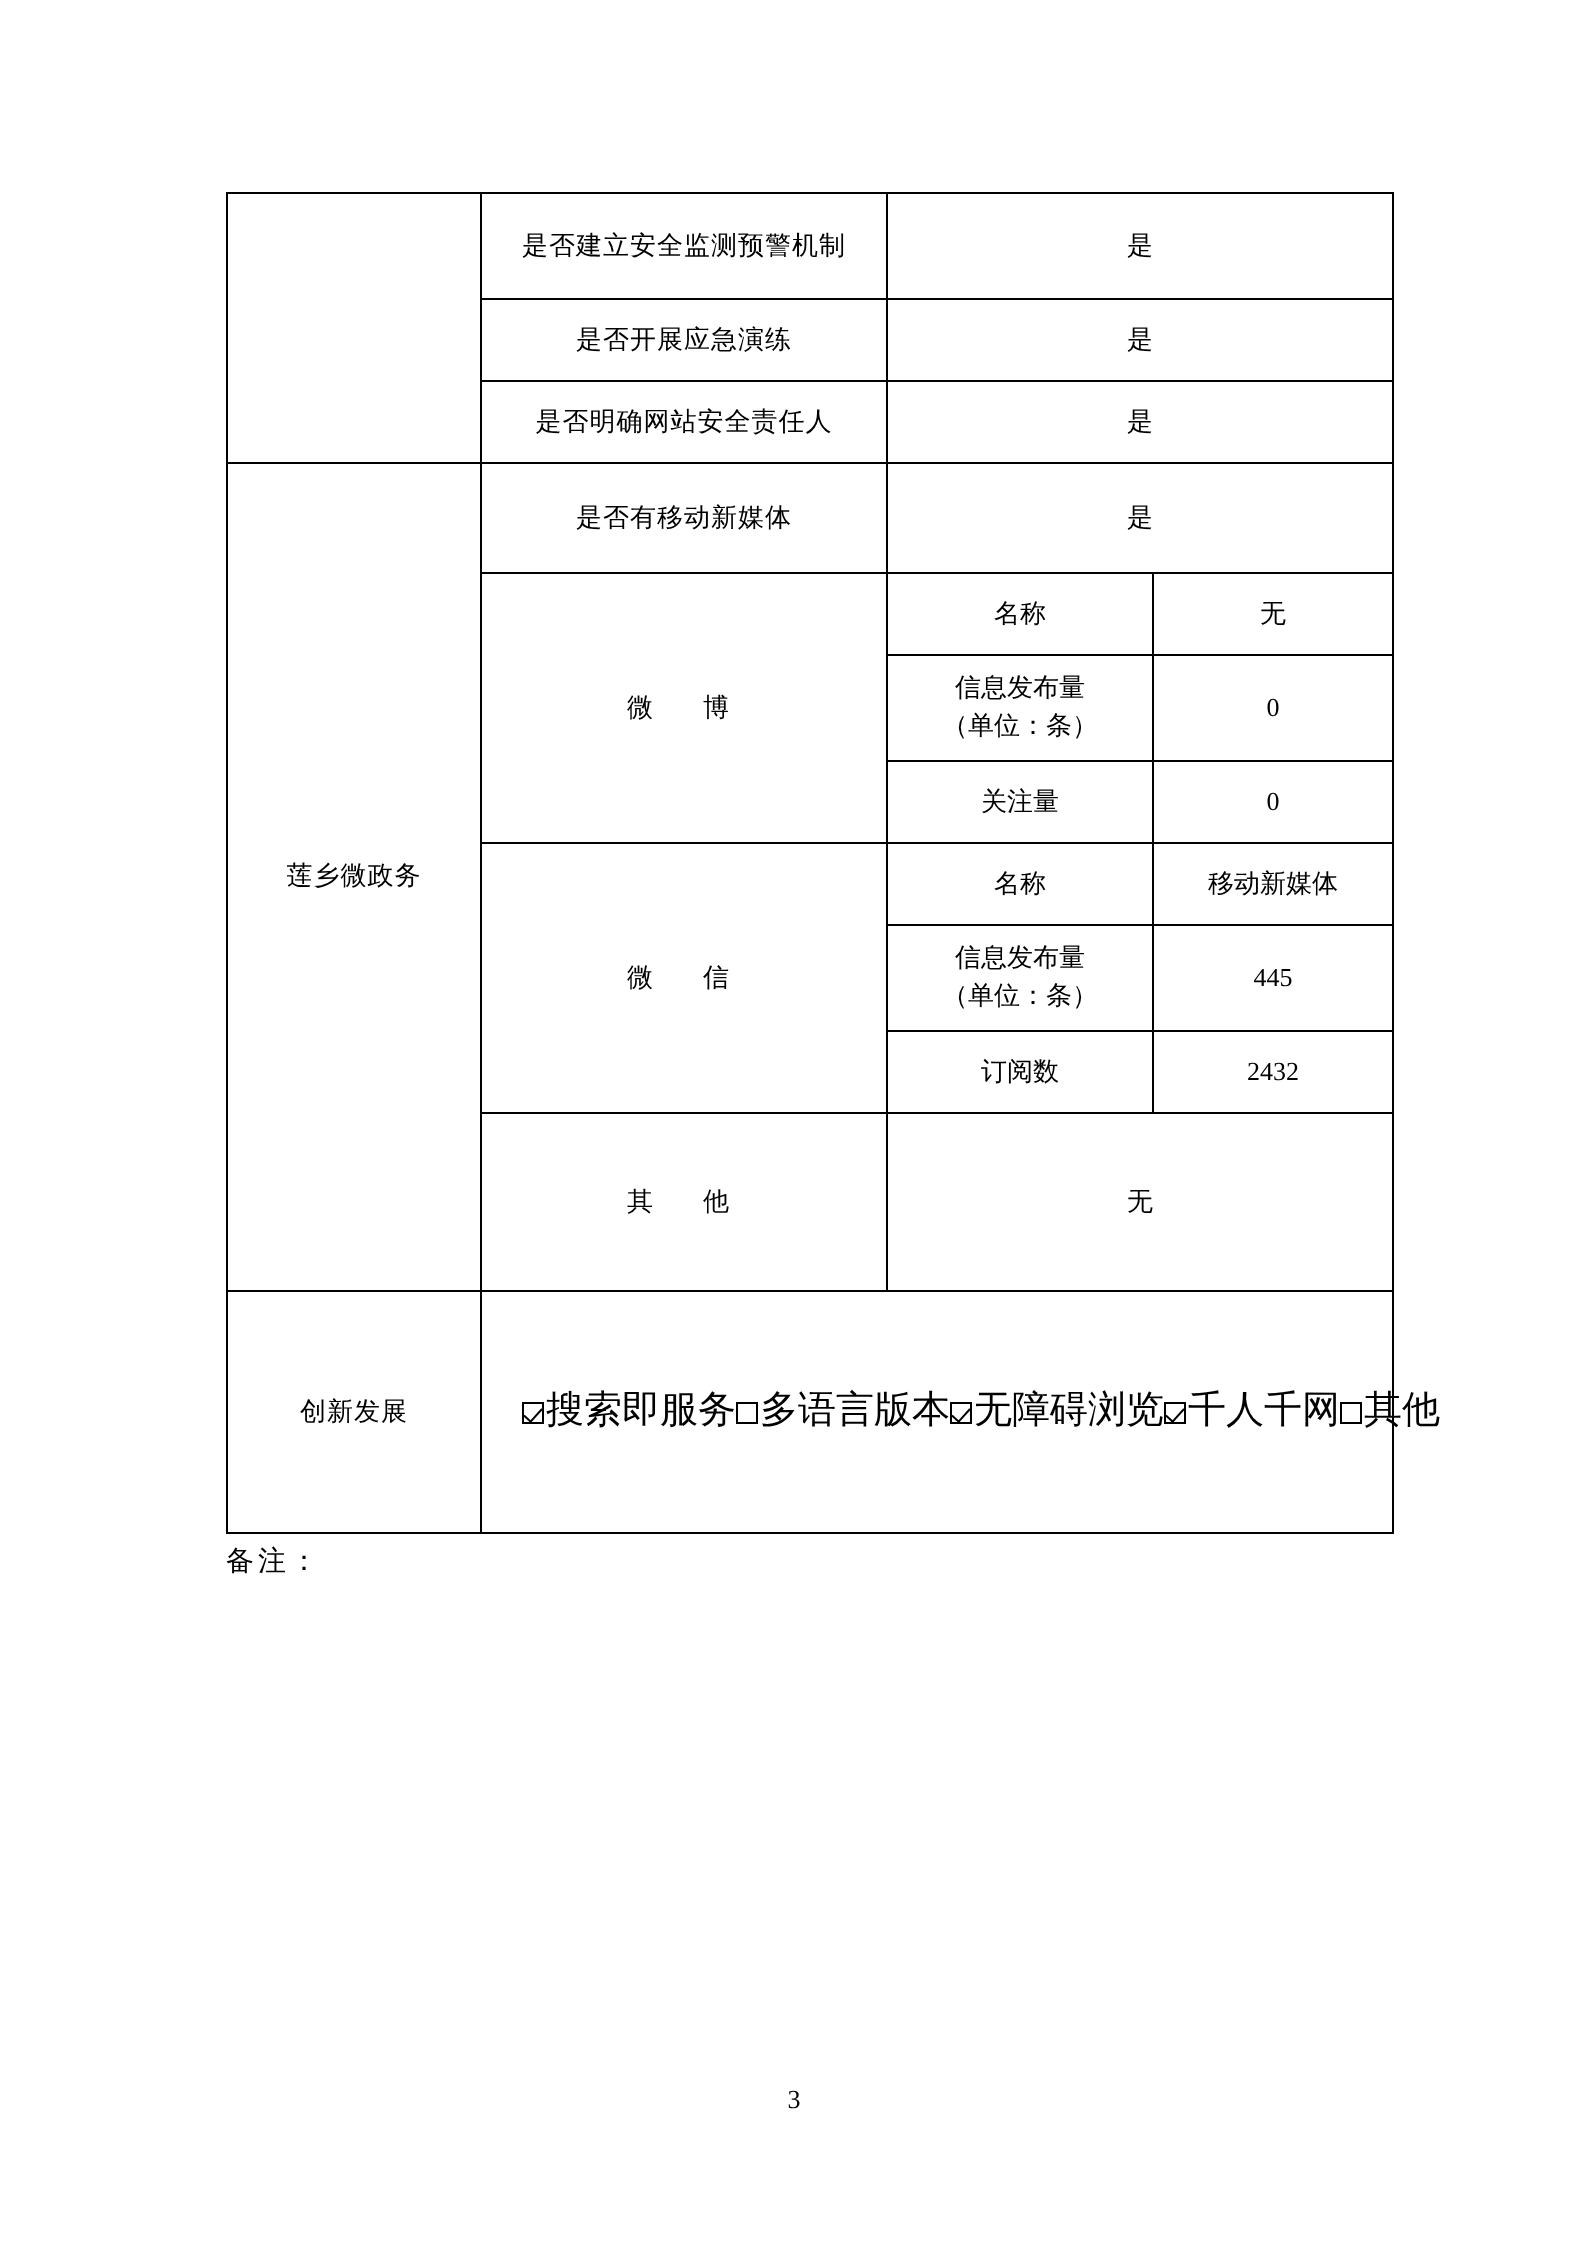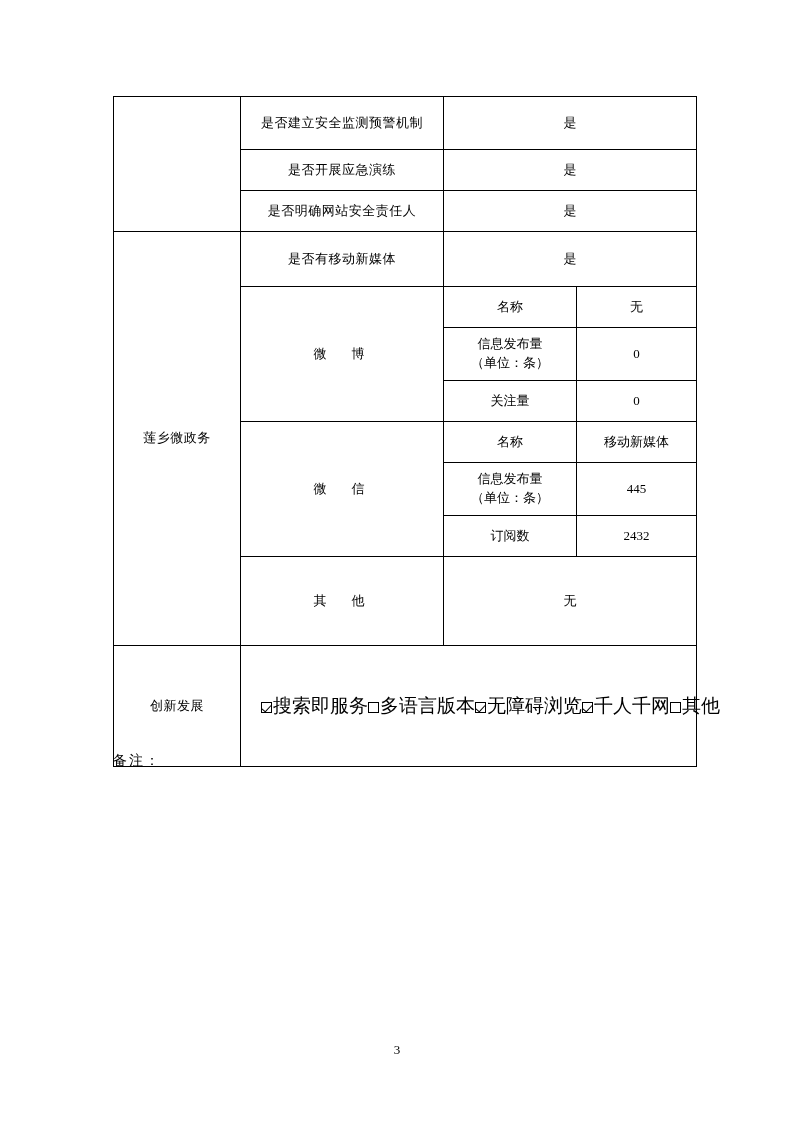--- a/index.html
+++ b/index.html
@@ -75,21 +75,21 @@
   .opt {
     display: inline-block;
     margin-right: 0px;
   }
   .opt-label {
     font-size: 19px;
   }
   .remark {
     position: absolute;
     left: 113px;
-    top: 752px;
+    top: 772px;
     font-size: 14px;
     letter-spacing: 2px;
   }
   .page-number {
     position: absolute;
     left: 0;
     top: 1042px;
     width: 794px;
     text-align: center;
     font-size: 13px;

